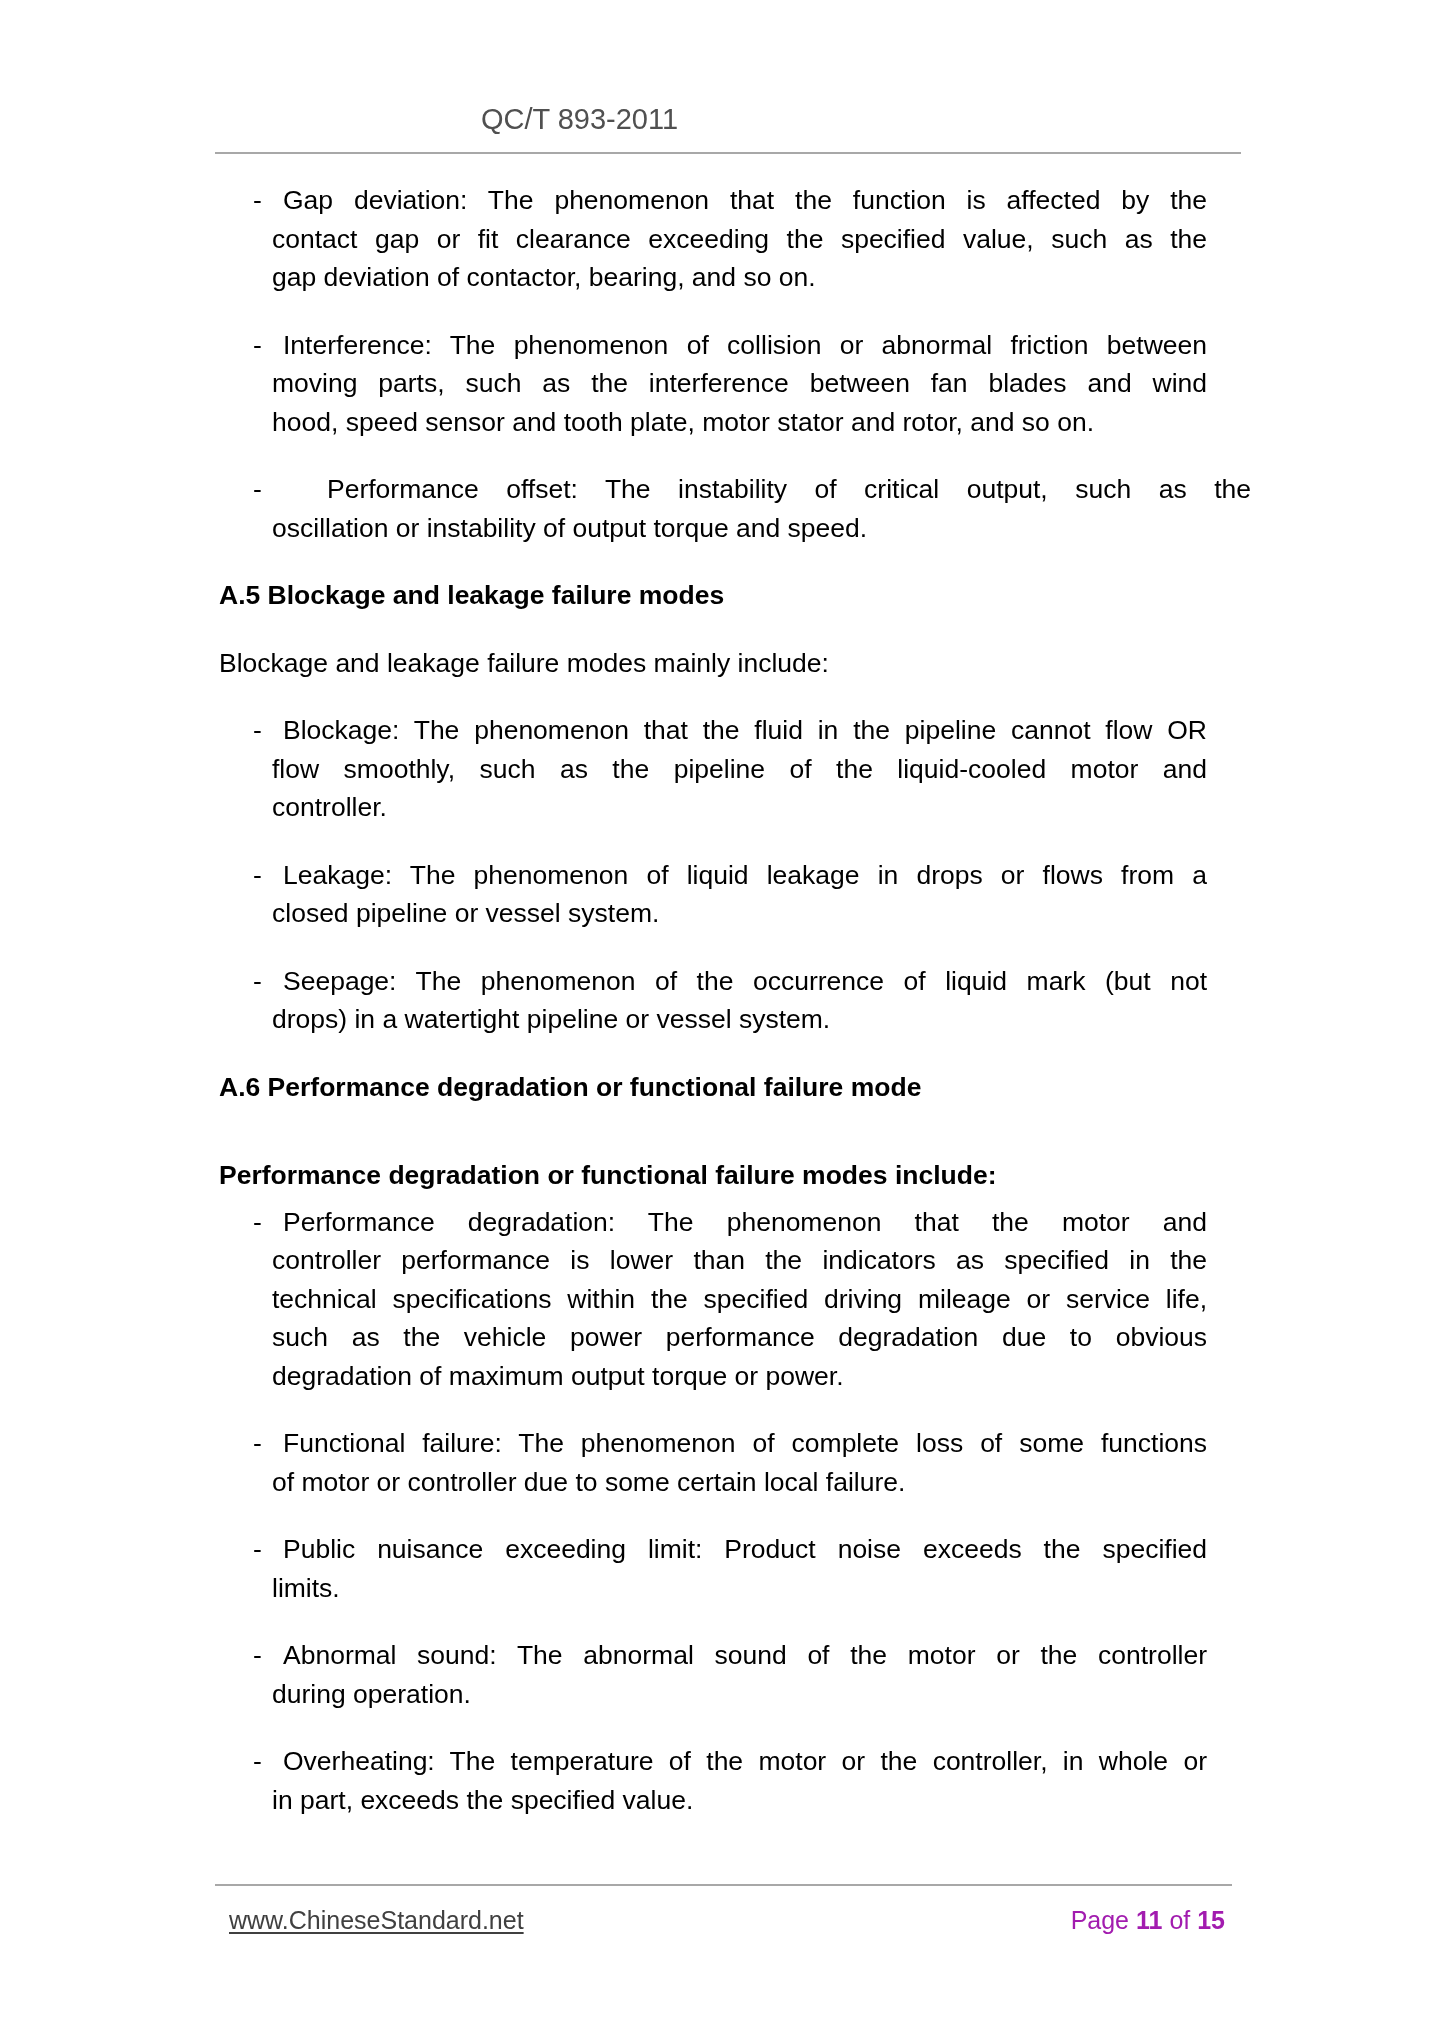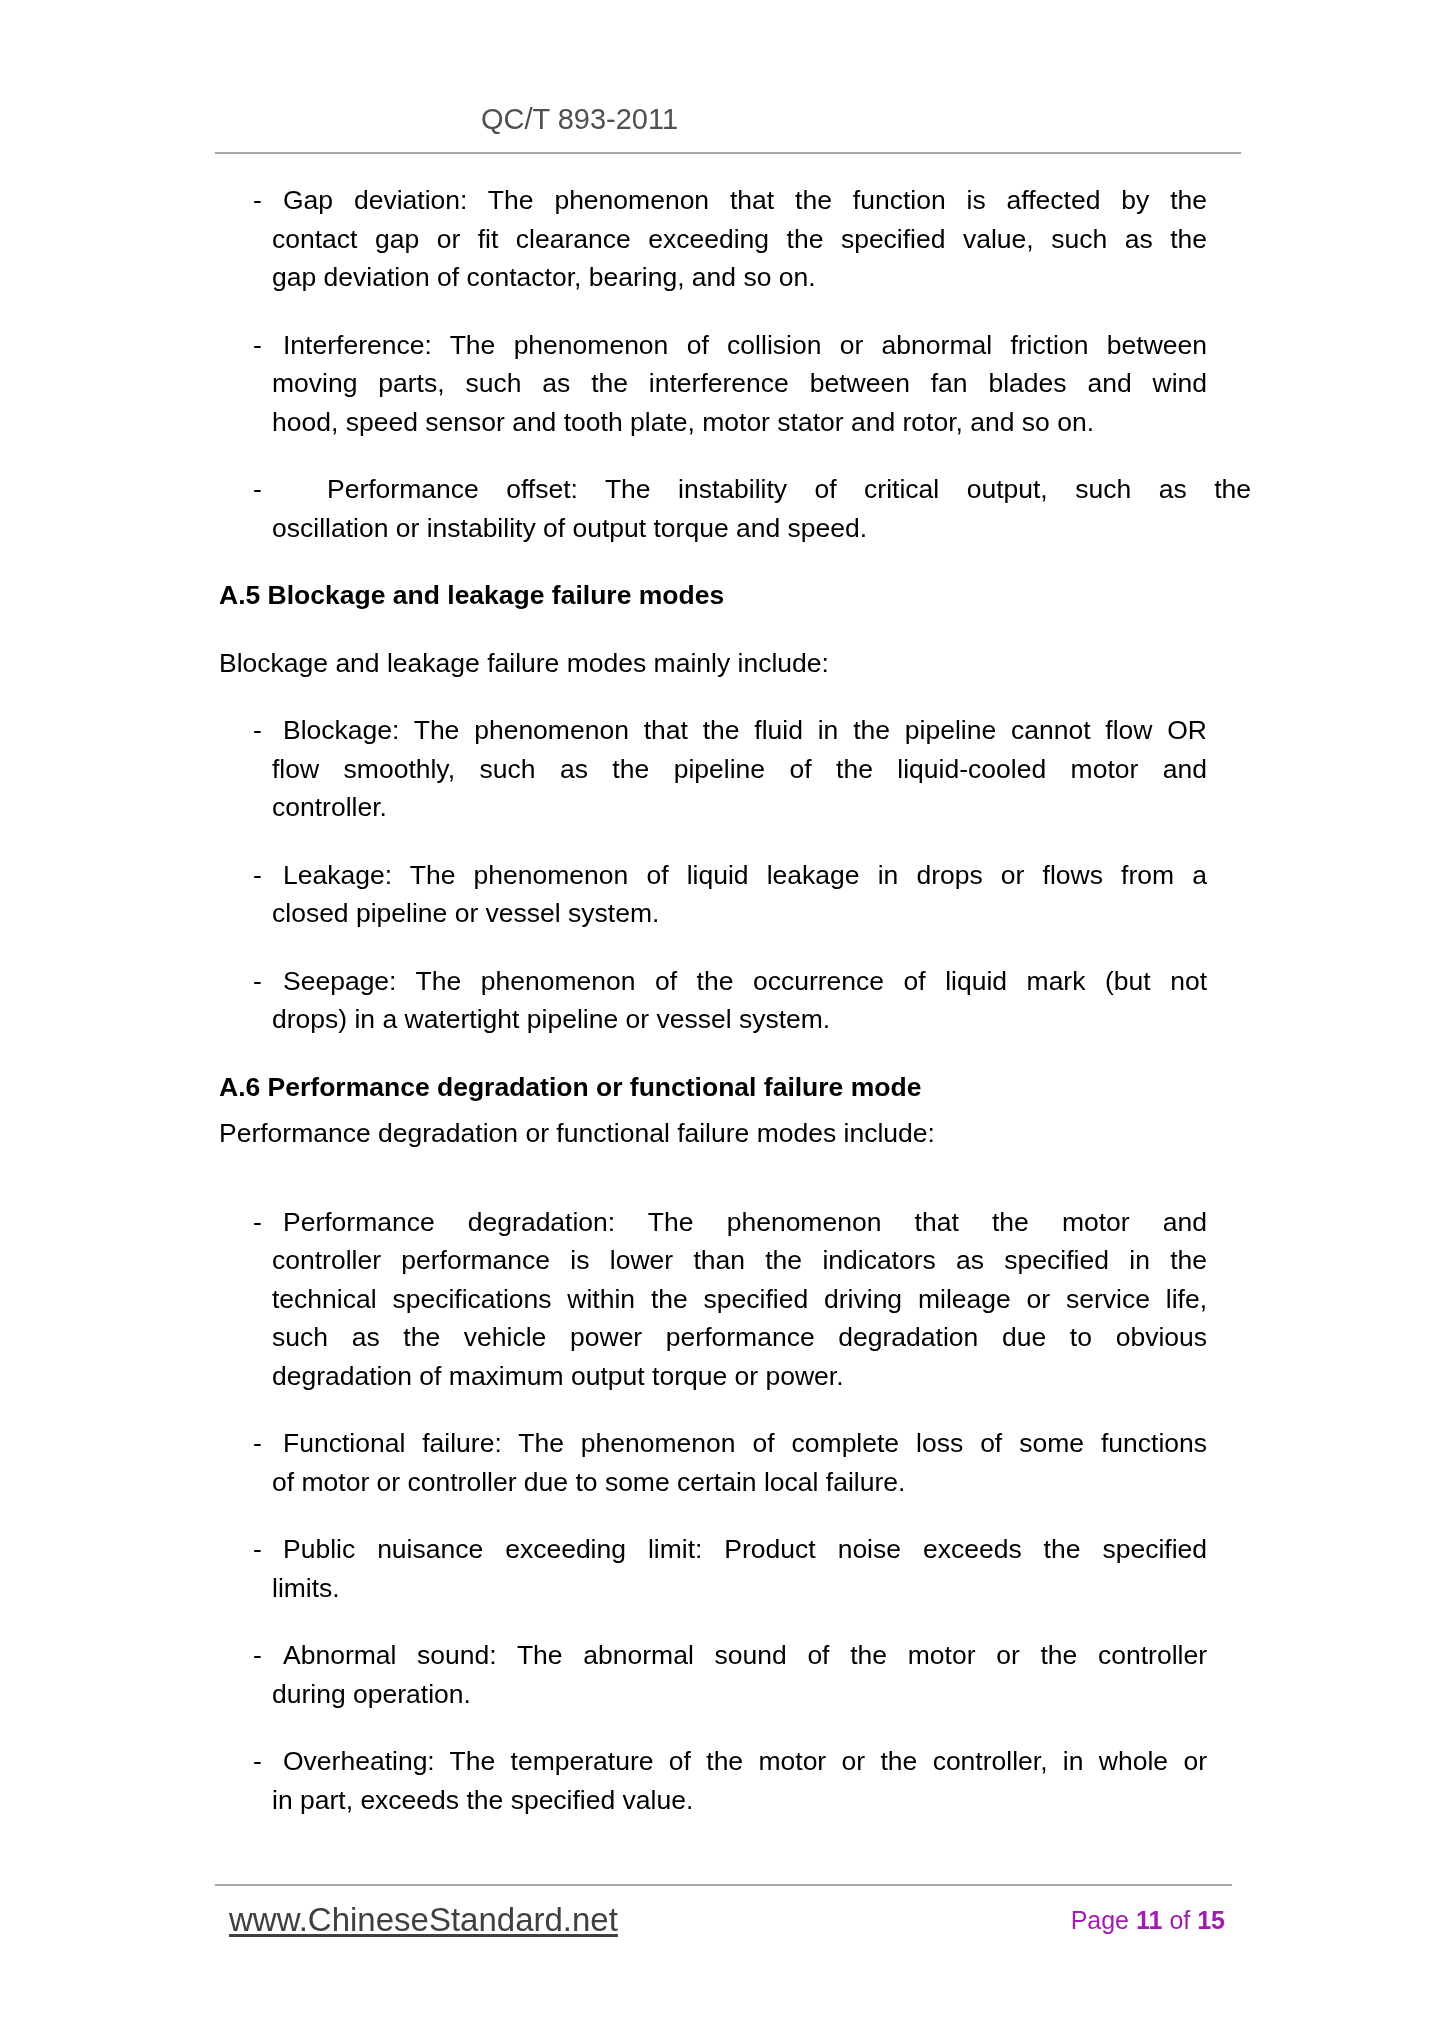--- a/index.html
+++ b/index.html
@@ -10,21 +10,21 @@
   .rule { position: absolute; left: 215px; width: 1026px; height: 2px; background: #a8a8a8; }
   .rule.top { top: 152px; }
   .rule.bot { top: 1884px; left: 215px; width: 1017px; }
   .line { position: absolute; font-size: 26.5px; line-height: 34px; white-space: nowrap; }
   .just { text-align: justify; text-align-last: justify; white-space: normal; }
   .dash { position: absolute; font-size: 26.5px; line-height: 34px; left: 253px; }
   .h { font-weight: bold; left: 219px; }
   .p { left: 219px; }
   .b { left: 272px; }
   .bj { left: 272px; width: 935px; }
-  .footer-link { position: absolute; left: 229px; top: 1905px; font-size: 33px; line-height: 30px;
+  .footer-link { position: absolute; left: 229px; top: 1905px; font-size: 25px; line-height: 30px;
                  color: #404040; text-decoration: underline; text-underline-offset: 3px; }
   .footer-page { position: absolute; right: 220px; top: 1905px; font-size: 25px; line-height: 30px;
                  color: #a21caf; }
   .footer-page b { font-weight: bold; }
 </style>
 </head>
 <body>
 
 <div class="hdr">QC/T 893-2011</div>
 <div class="rule top"></div>
@@ -47,21 +47,21 @@
     <div class="line bj just" style="top: 713px; left: 283px; width: 924px;">Blockage: The phenomenon that the fluid in the pipeline cannot flow OR</div>
     <div class="line bj just" style="top: 751.5px; left: 272px; width: 935px;">flow smoothly, such as the pipeline of the liquid-cooled motor and</div>
     <div class="line b" style="top: 790px;">controller.</div>
     <div class="dash" style="top: 857.5px;">-</div>
     <div class="line bj just" style="top: 857.5px; left: 283px; width: 924px;">Leakage: The phenomenon of liquid leakage in drops or flows from a</div>
     <div class="line b" style="top: 896px;">closed pipeline or vessel system.</div>
     <div class="dash" style="top: 963.5px;">-</div>
     <div class="line bj just" style="top: 963.5px; left: 283px; width: 924px;">Seepage: The phenomenon of the occurrence of liquid mark (but not</div>
     <div class="line b" style="top: 1002px;">drops) in a watertight pipeline or vessel system.</div>
     <div class="line h" style="top: 1069.5px;">A.6 Performance degradation or functional failure mode</div>
-    <div class="line p" style="top: 1116px;">Performance degradation or functional failure modes include:</div>
+    <div class="line p" style="top: 1158px; font-weight: bold;">Performance degradation or functional failure modes include:</div>
     <div class="dash" style="top: 1204.5px;">-</div>
     <div class="line bj just" style="top: 1204.5px; left: 283px; width: 924px;">Performance degradation: The phenomenon that the motor and</div>
     <div class="line bj just" style="top: 1243px; left: 272px; width: 935px;">controller performance is lower than the indicators as specified in the</div>
     <div class="line bj just" style="top: 1281.5px; left: 272px; width: 935px;">technical specifications within the specified driving mileage or service life,</div>
     <div class="line bj just" style="top: 1320px; left: 272px; width: 935px;">such as the vehicle power performance degradation due to obvious</div>
     <div class="line b" style="top: 1358.5px;">degradation of maximum output torque or power.</div>
     <div class="dash" style="top: 1426px;">-</div>
     <div class="line bj just" style="top: 1426px; left: 283px; width: 924px;">Functional failure: The phenomenon of complete loss of some functions</div>
     <div class="line b" style="top: 1464.5px;">of motor or controller due to some certain local failure.</div>
     <div class="dash" style="top: 1532px;">-</div>

